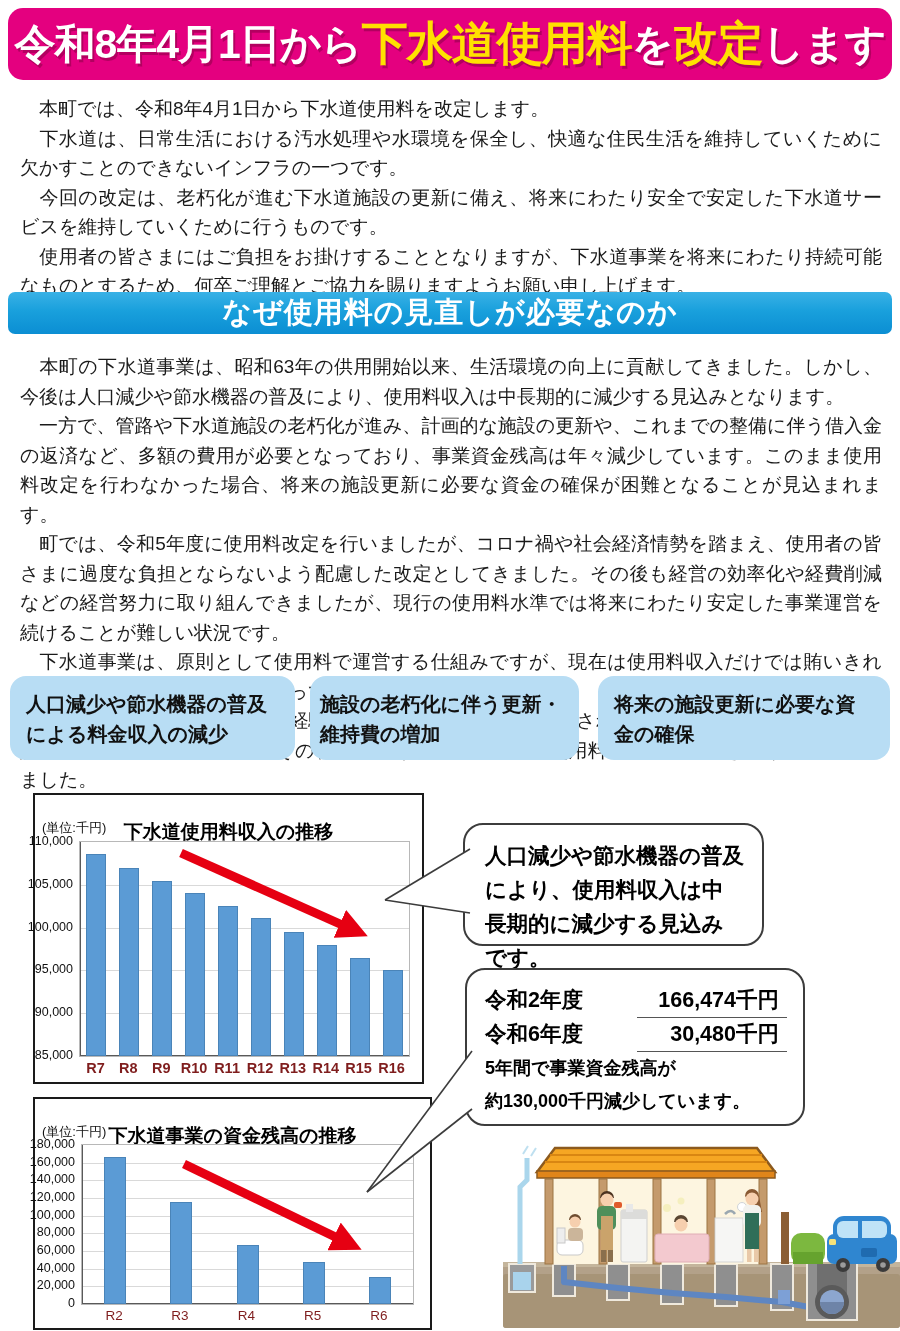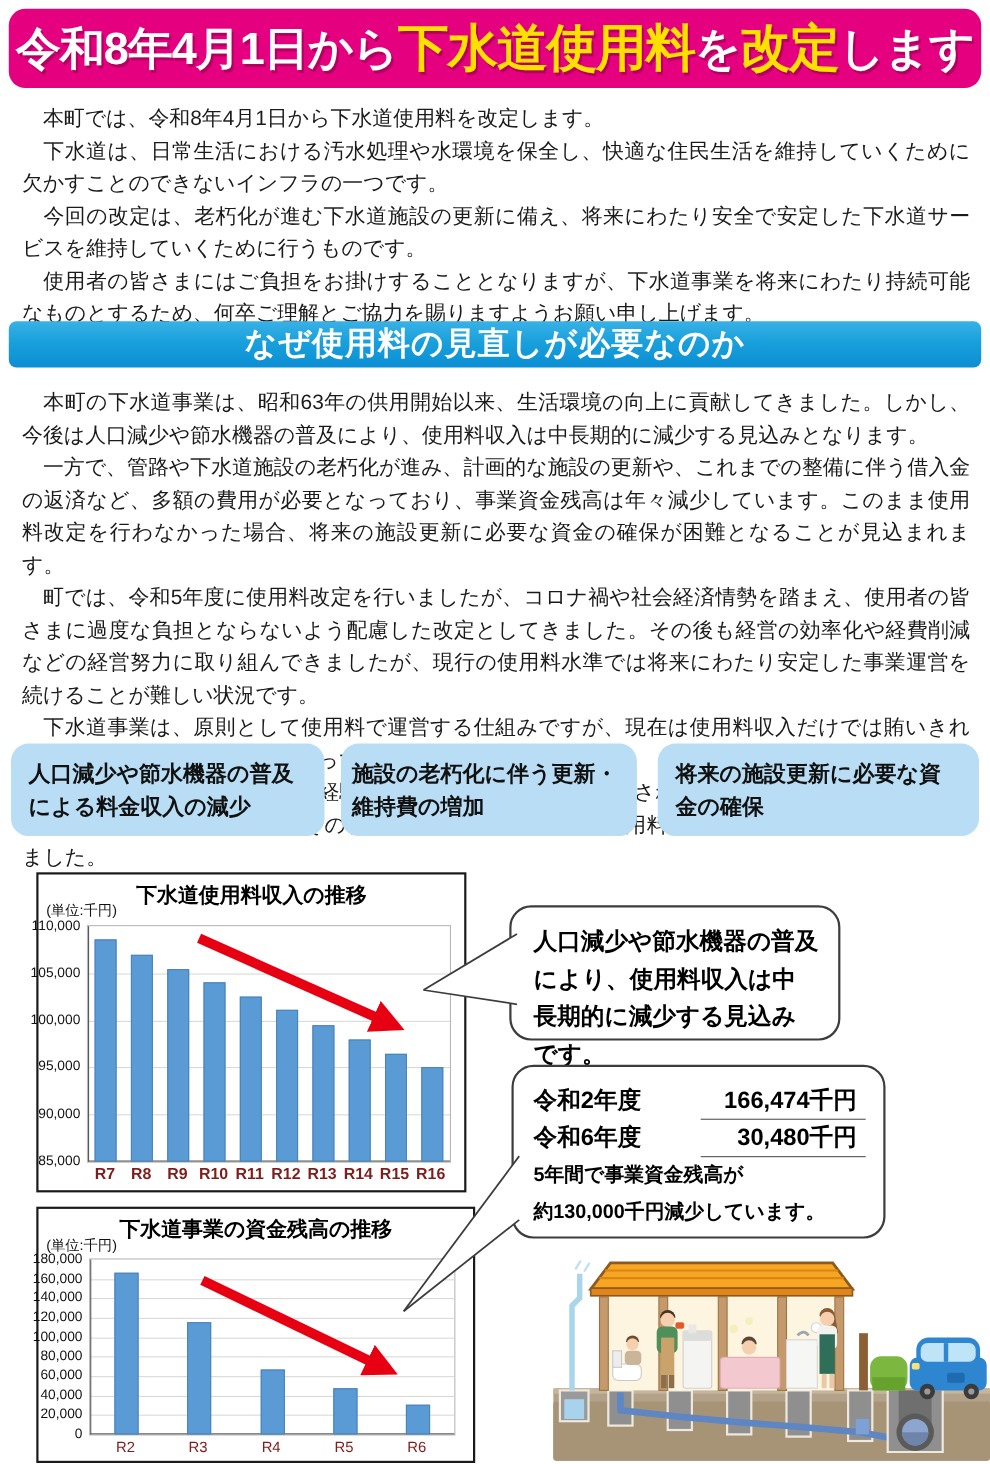--- a/index.html
+++ b/index.html
@@ -41,21 +41,21 @@
     padding:13px 16px;font-weight:bold;font-size:20px;line-height:30px;color:#111;
   }
   #reason-1{left:10px;width:253px;}
   #reason-2{left:310px;width:243px;padding-left:10px;}
   #reason-3{left:598px;width:260px;}
 
   
   .chart-panel{position:absolute;background:#fff;border:2px solid #1a1a1a;}
   #chart-panel-1{left:33px;top:793px;width:387px;height:287px;}
   #chart-panel-2{left:33px;top:1097px;width:395px;height:229px;}
-  .chart-title{position:absolute;top:6px;left:0;right:0;text-align:center;font-weight:bold;font-size:19px;color:#000;}
+  .chart-title{position:absolute;top:24px;left:0;right:0;text-align:center;font-weight:bold;font-size:19px;color:#000;}
   .chart-unit{position:absolute;font-size:13px;color:#111;left:7px;top:24px;}
   .plot{position:absolute;border:1px solid #b8b8b8;background:#fff;}
   .gridline{position:absolute;left:0;right:0;height:1px;background:#d9d9d9;}
   .axis-left{position:absolute;left:0;top:0;bottom:0;width:1px;background:#595959;}
   .axis-bottom{position:absolute;left:0;right:0;bottom:0;height:1px;background:#595959;}
   .ytick{position:absolute;font-size:12.5px;color:#111;text-align:right;width:52px;}
   .bar{position:absolute;bottom:0;background:#5b9bd5;border:1px solid #4a84b8;box-sizing:border-box;}
   .xtick{position:absolute;font-size:13.5px;color:#7f1d1d;text-align:center;width:40px;}
   .xtick.bold{font-weight:bold;font-size:14.5px;}
 

